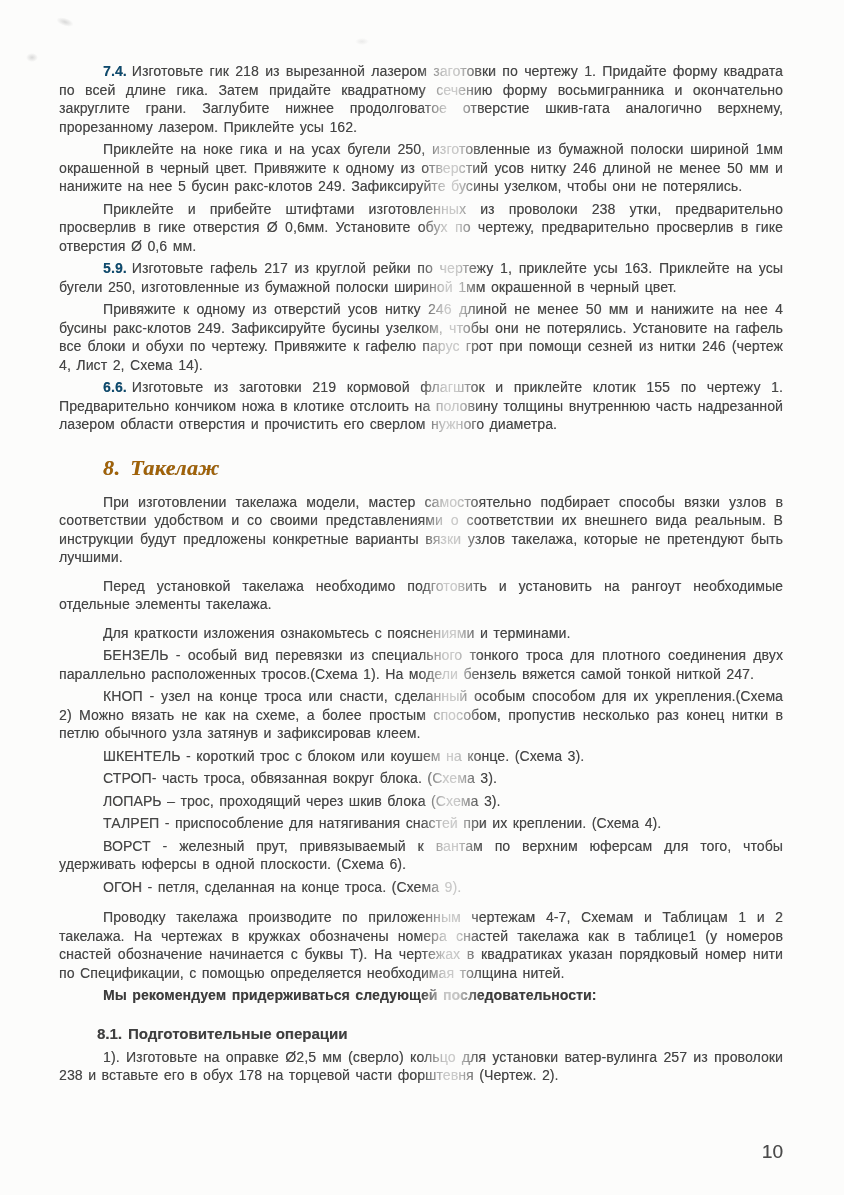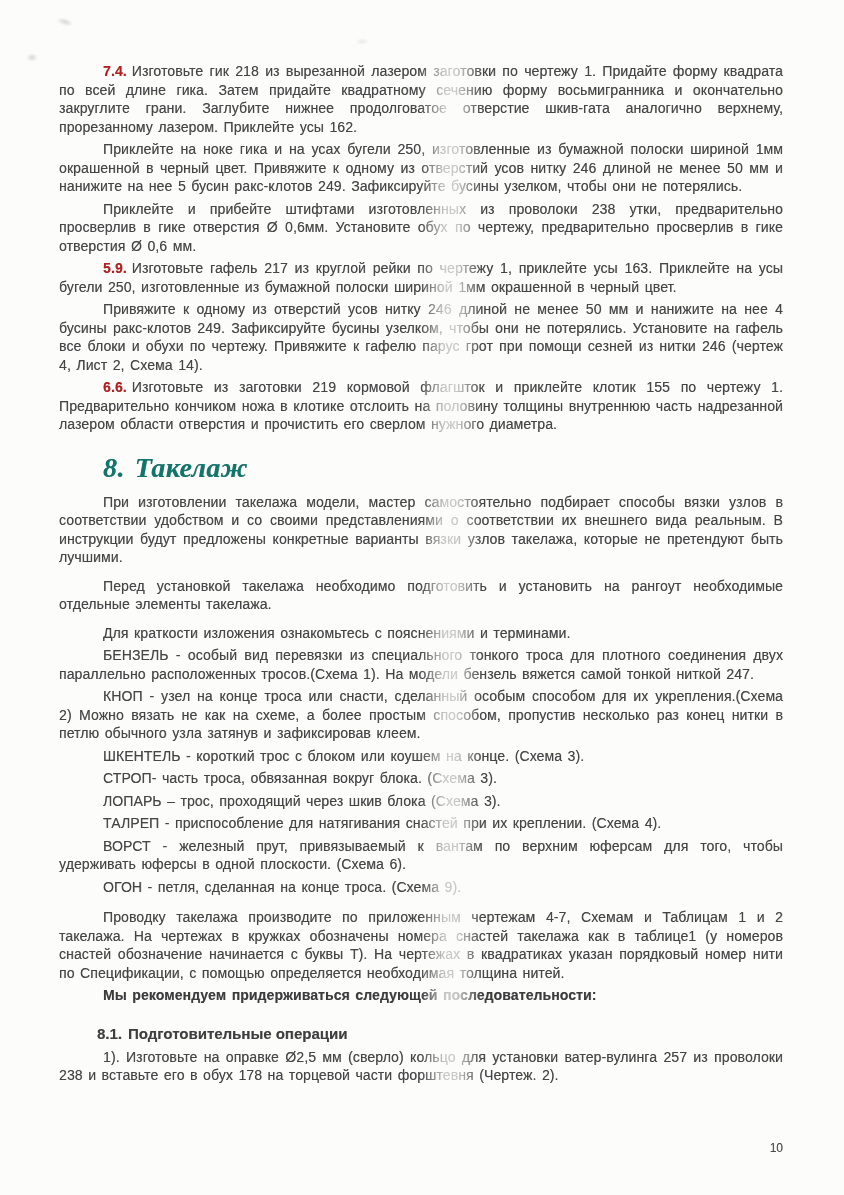--- a/index.html
+++ b/index.html
@@ -25,30 +25,30 @@
     font-size: 14px;
     line-height: 18.5px;
     text-align: justify;
     text-indent: 44px;
     letter-spacing: 0.1px;
     word-spacing: 1.5px;
   }
   p.mt0  { margin-top: 0; }
   p.mt10 { margin-top: 10px; }
   p.mt12 { margin-top: 12px; }
-  .pnum { font-weight: bold; color: #b91c1c; margin-right: 5px; }
+  .pnum { font-weight: bold; color: #0c4a6e; margin-right: 5px; }
   .h8 {
     margin: 21px 0 12px 0;
     padding-left: 44px;
     font-family: "Liberation Serif", serif;
     font-style: italic;
     font-weight: 600;
-    font-size: 28px;
+    font-size: 22px;
     line-height: 26px;
-    color: #0f766e;
+    color: #a16207;
     letter-spacing: 0.4px;
   }
   .h8 .h8-num { margin-right: 10px; }
   .term { margin-top: 0; }
   .bold-line {
     font-weight: bold;
     color: #3c3c3c;
     margin-top: 12px;
   }
   .h81 {
@@ -58,21 +58,21 @@
     line-height: 20px;
     color: #3f3f3f;
   }
   .h81 .h81-num { margin-right: 6px; }
   .h81 .h81-title { font-weight: bold; }
   .step { margin-top: 16px; }
   .page-num {
     position: absolute;
     top: 1141px;
     right: 61px;
-    font-size: 12px;
+    font-size: 19px;
     color: #4a4a4a;
     text-shadow: 0.3px 0.3px 0.4px rgba(90,90,90,0.5);
   }
   
   .fade-band {
     position: absolute;
     top: 0; bottom: 0;
     left: 420px;
     width: 62px;
     background: linear-gradient(90deg,

